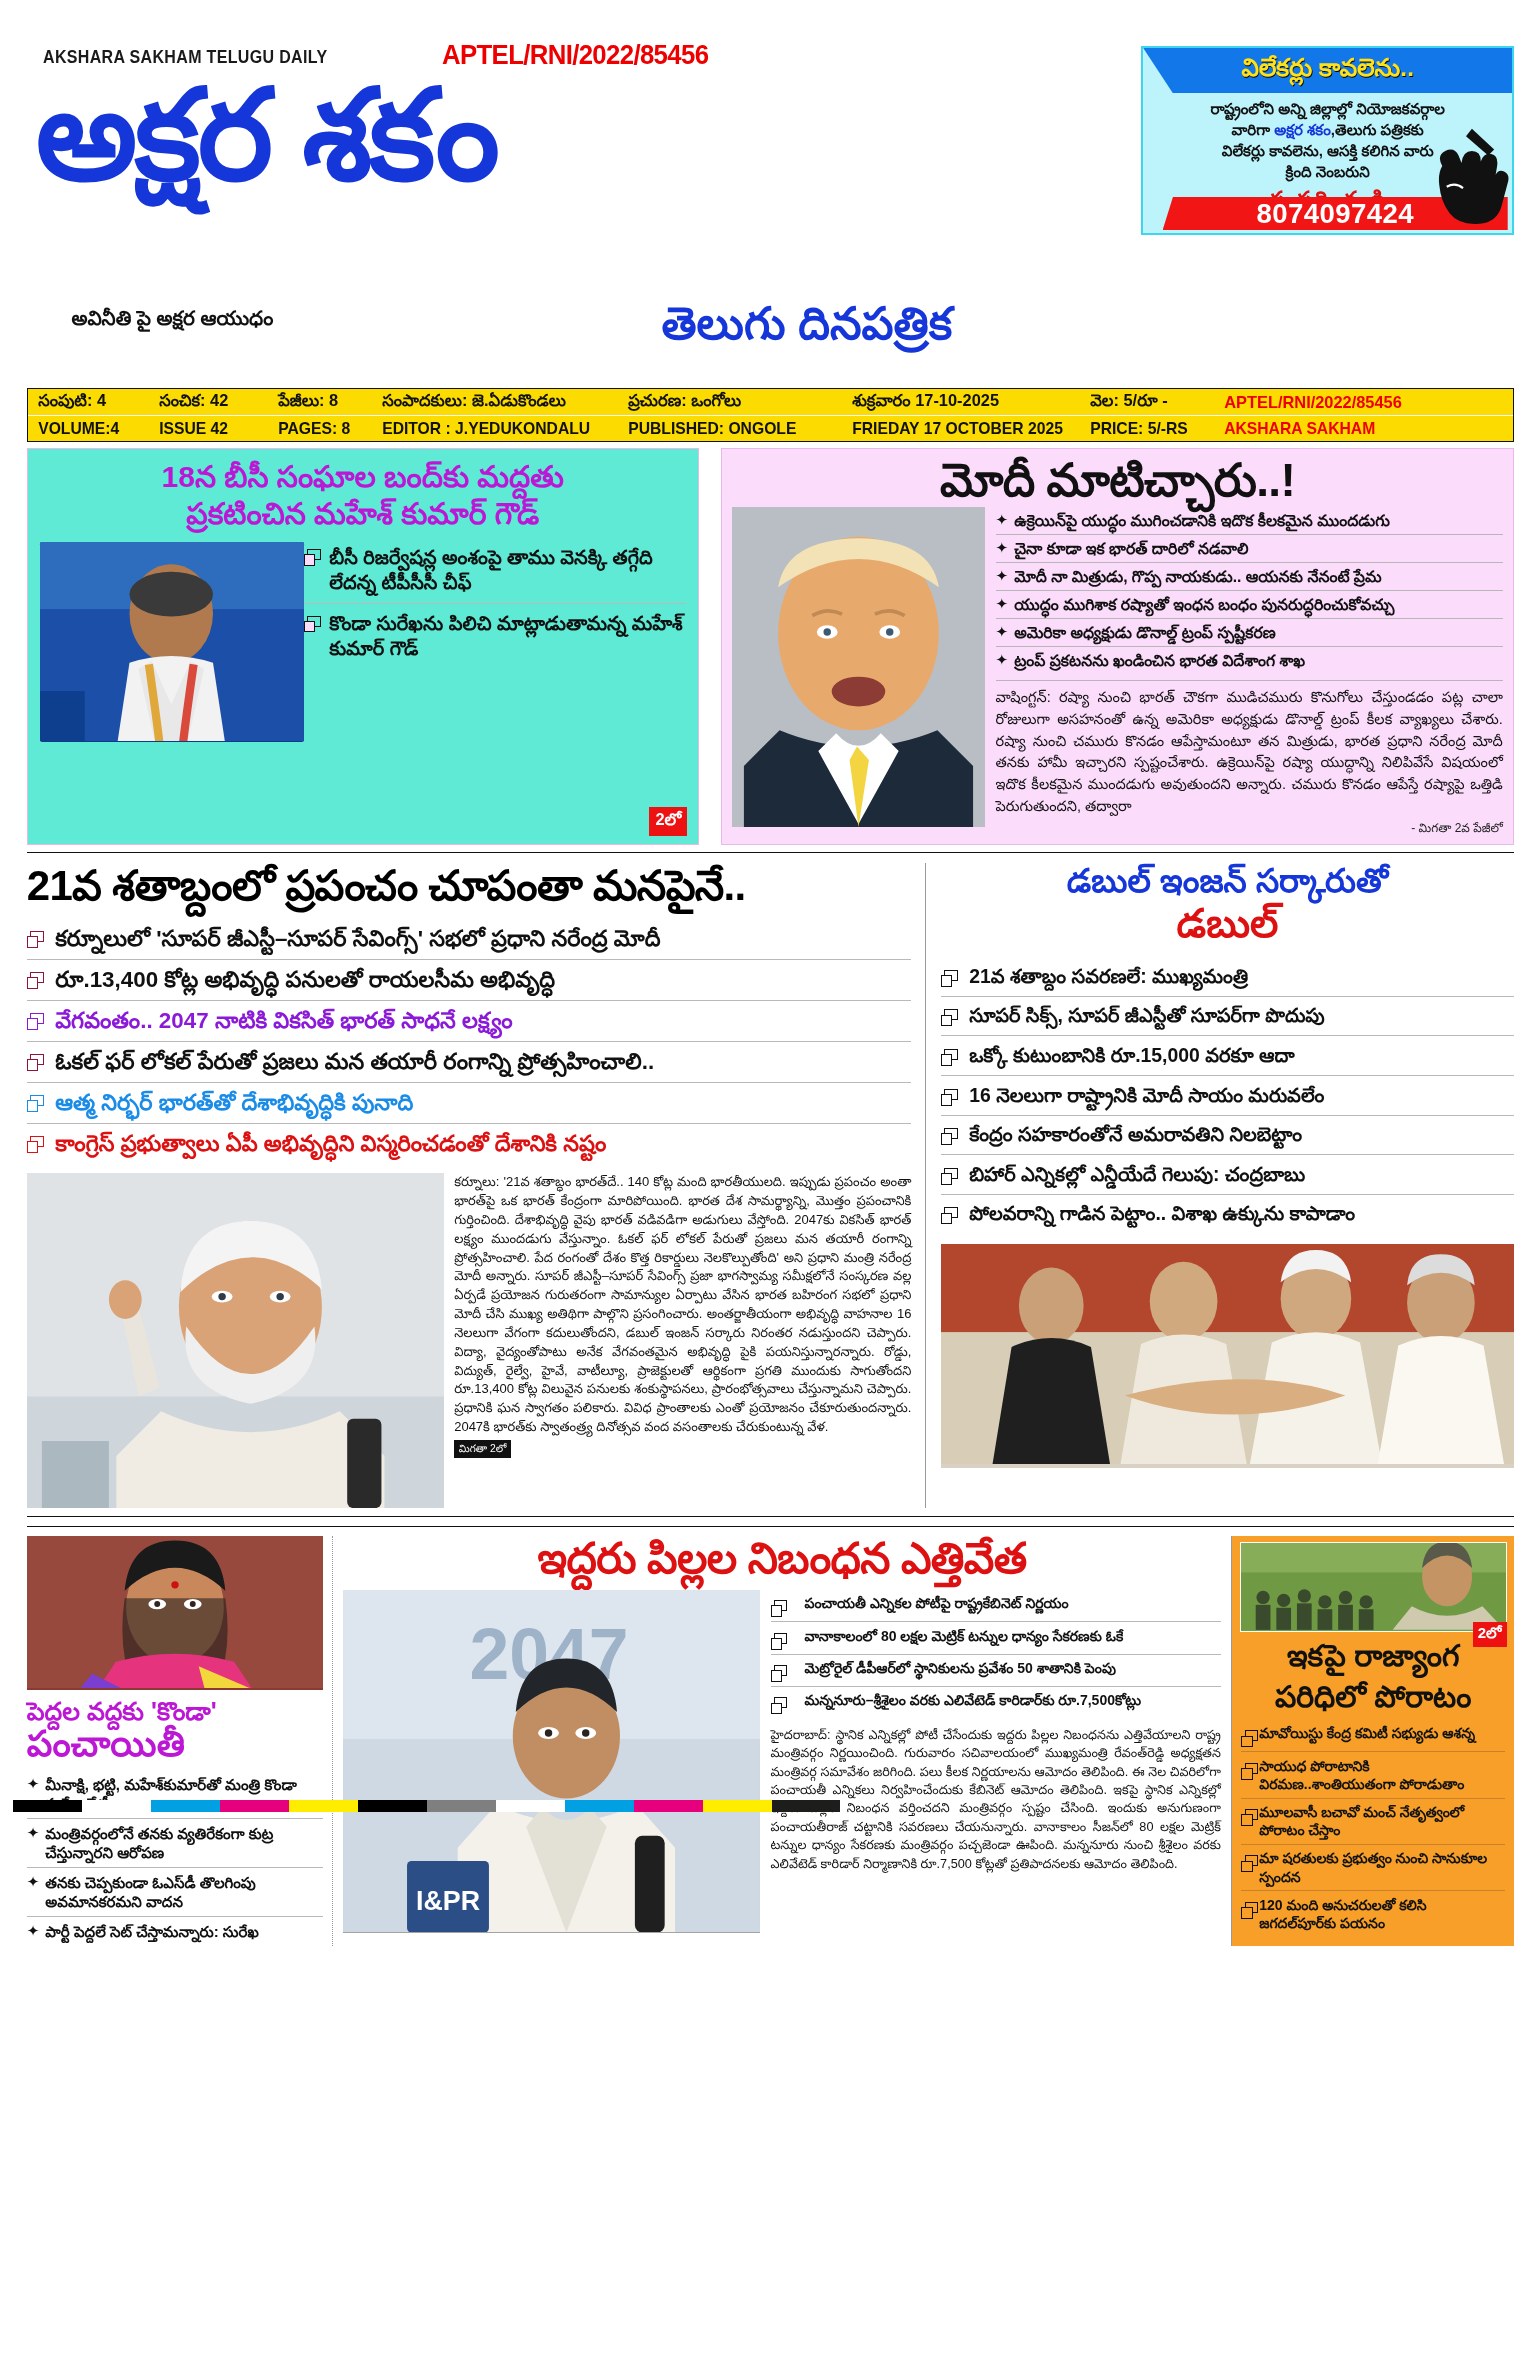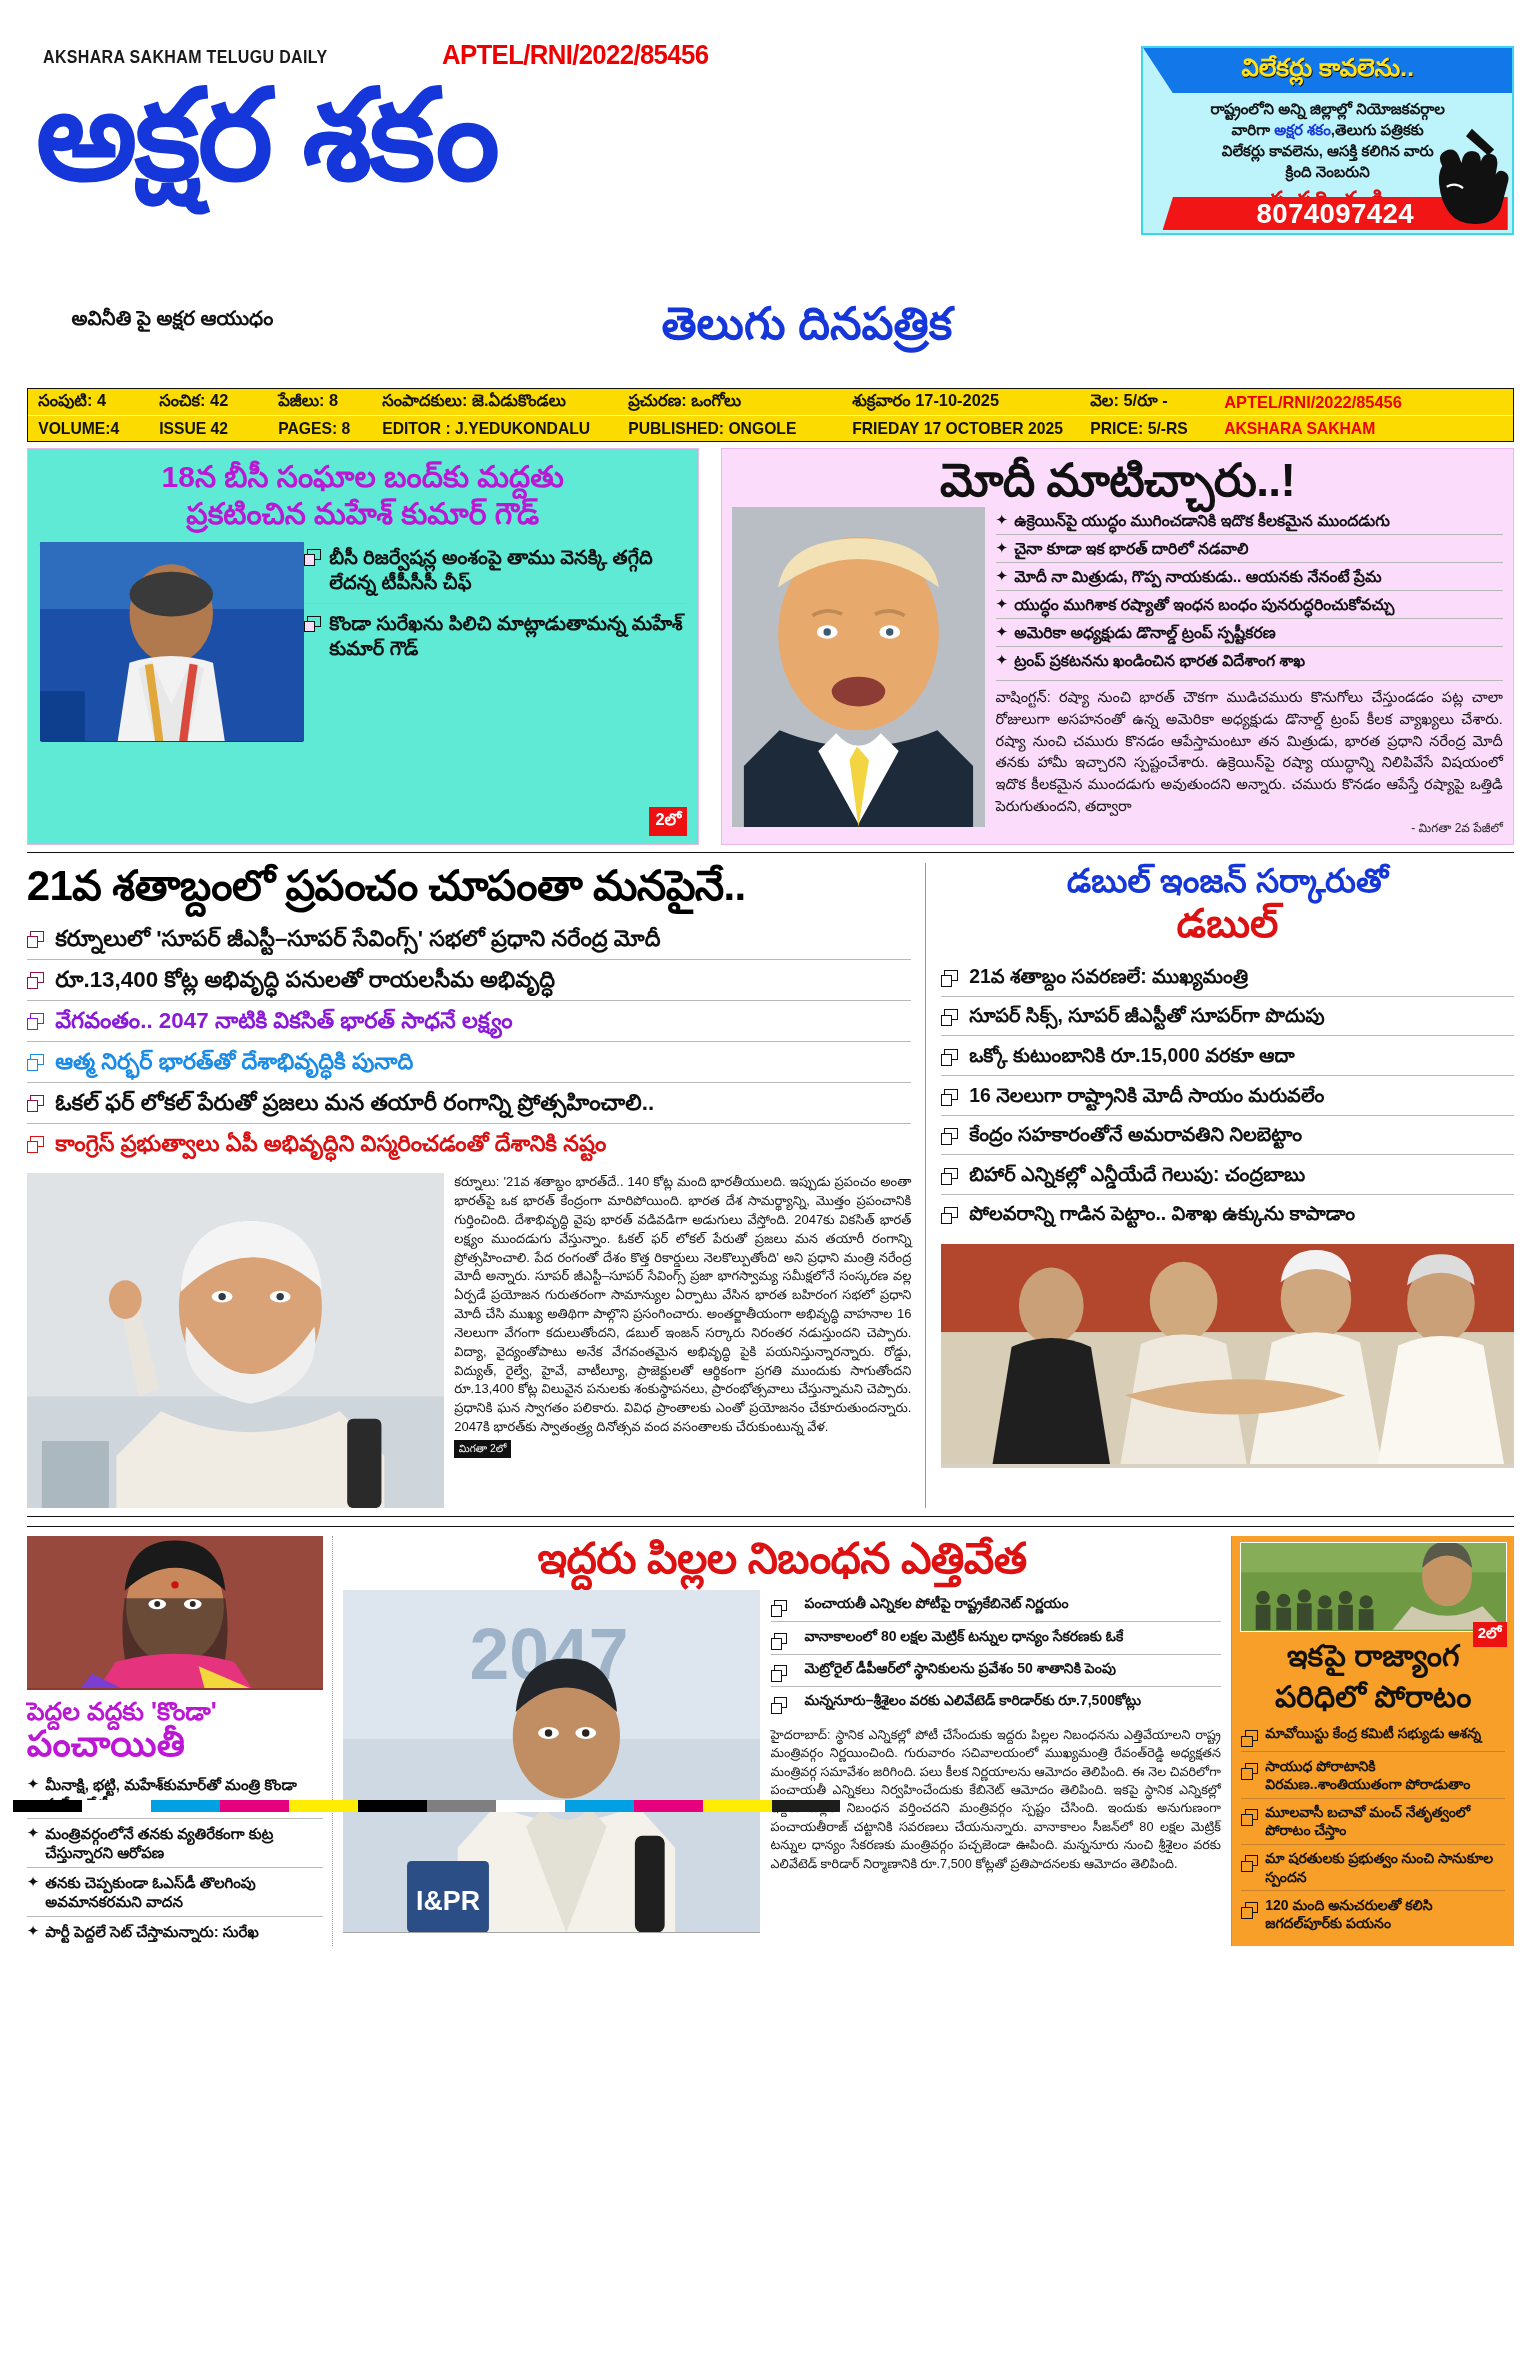--- a/index.html
+++ b/index.html
@@ -103,21 +103,21 @@
   .b3-photo{width:417px;height:343px;flex:0 0 auto;overflow:hidden;position:relative;background:#a3a3a3;}
   .b3-right{flex:1;}
   .b3b{display:flex;gap:16px;font-size:14px;font-weight:bold;line-height:1.3;padding:4.5px 0;color:#111;}
   .b3b + .b3b{border-top:1.1px solid #b9b9b9;}
   .b3text{margin-top:7.5px;font-size:12.7px;line-height:1.45;text-align:justify;color:#111;}
 
   .col3c{width:283px;flex:0 0 auto;background:#f79f28;box-sizing:border-box;padding:0 0 7.5px 0;position:relative;border-left:1.5px solid #999;}
   .c3-photo{margin:6px 7.5px 0;height:88px;overflow:hidden;position:relative;background:#6fa33f;border:1.5px solid #fff;}
   .c3-h{font-size:30px;font-weight:bold;color:#111;line-height:1.12;text-align:center;padding:7.5px 7.5px 0;}
   .c3list{padding:6px 9px 0;}
-  .c3b{display:flex;gap:6px;font-size:14px;font-weight:bold;line-height:1.3;padding:4.5px 0;color:#111;}
+  .c3b{display:flex;font-size:14px;font-weight:bold;line-height:1.3;padding:4.5px 0;color:#111;}
   .c3b + .c3b{border-top:1.1px solid #c9802a;}
   .bic3:after{background:#f79f28;}
   .c3-badge{position:absolute;right:7.5px;top:86px;background:#ee1111;color:#fff;font-size:15px;font-weight:bold;padding:2.2px 5.2px;}
 
   
   .colorbar{position:absolute;left:13.4px;bottom:1.5px;display:flex;height:12px;width:827px;}
   .colorbar i{display:block;flex:1;}
 
   
   .ph{position:absolute;inset:0;} 
@@ -280,27 +280,27 @@
             <span class="c-black">కర్నూలులో 'సూపర్ జీఎస్టీ–సూపర్ సేవింగ్స్' సభలో ప్రధాని నరేంద్ర మోదీ</span>
           </div>
         <div class="b2 c-maroon">
             <span class="bic2"></span>
             <span class="c-black">రూ.13,400 కోట్ల అభివృద్ధి పనులతో రాయలసీమ అభివృద్ధి</span>
           </div>
         <div class="b2 c-purple">
             <span class="bic2"></span>
             <span>వేగవంతం.. 2047 నాటికి వికసిత్ భారత్ సాధనే లక్ష్యం</span>
           </div>
+        <div class="b2 c-maroon">
+            <span class="bic2"></span>
+            <span class="c-black">ఓకల్ ఫర్ లోకల్ పేరుతో ప్రజలు మన తయారీ రంగాన్ని ప్రోత్సహించాలి..</span>
+          </div>
         <div class="b2 c-blue">
             <span class="bic2"></span>
             <span>ఆత్మ నిర్భర్ భారత్‌తో దేశాభివృద్ధికి పునాది</span>
-          </div>
-        <div class="b2 c-maroon">
-            <span class="bic2"></span>
-            <span class="c-black">ఓకల్ ఫర్ లోకల్ పేరుతో ప్రజలు మన తయారీ రంగాన్ని ప్రోత్సహించాలి..</span>
           </div>
         <div class="b2 c-red">
             <span class="bic2"></span>
             <span>కాంగ్రెస్ ప్రభుత్వాలు ఏపీ అభివృద్ధిని విస్మరించడంతో దేశానికి నష్టం</span>
           </div>
       </div>
       <div class="b2media">
         <div class="modi2-photo">
           <svg class="ph" viewBox="0 0 560 450" preserveAspectRatio="none">
             <rect width="560" height="450" fill="#dfe3e6"></rect>

